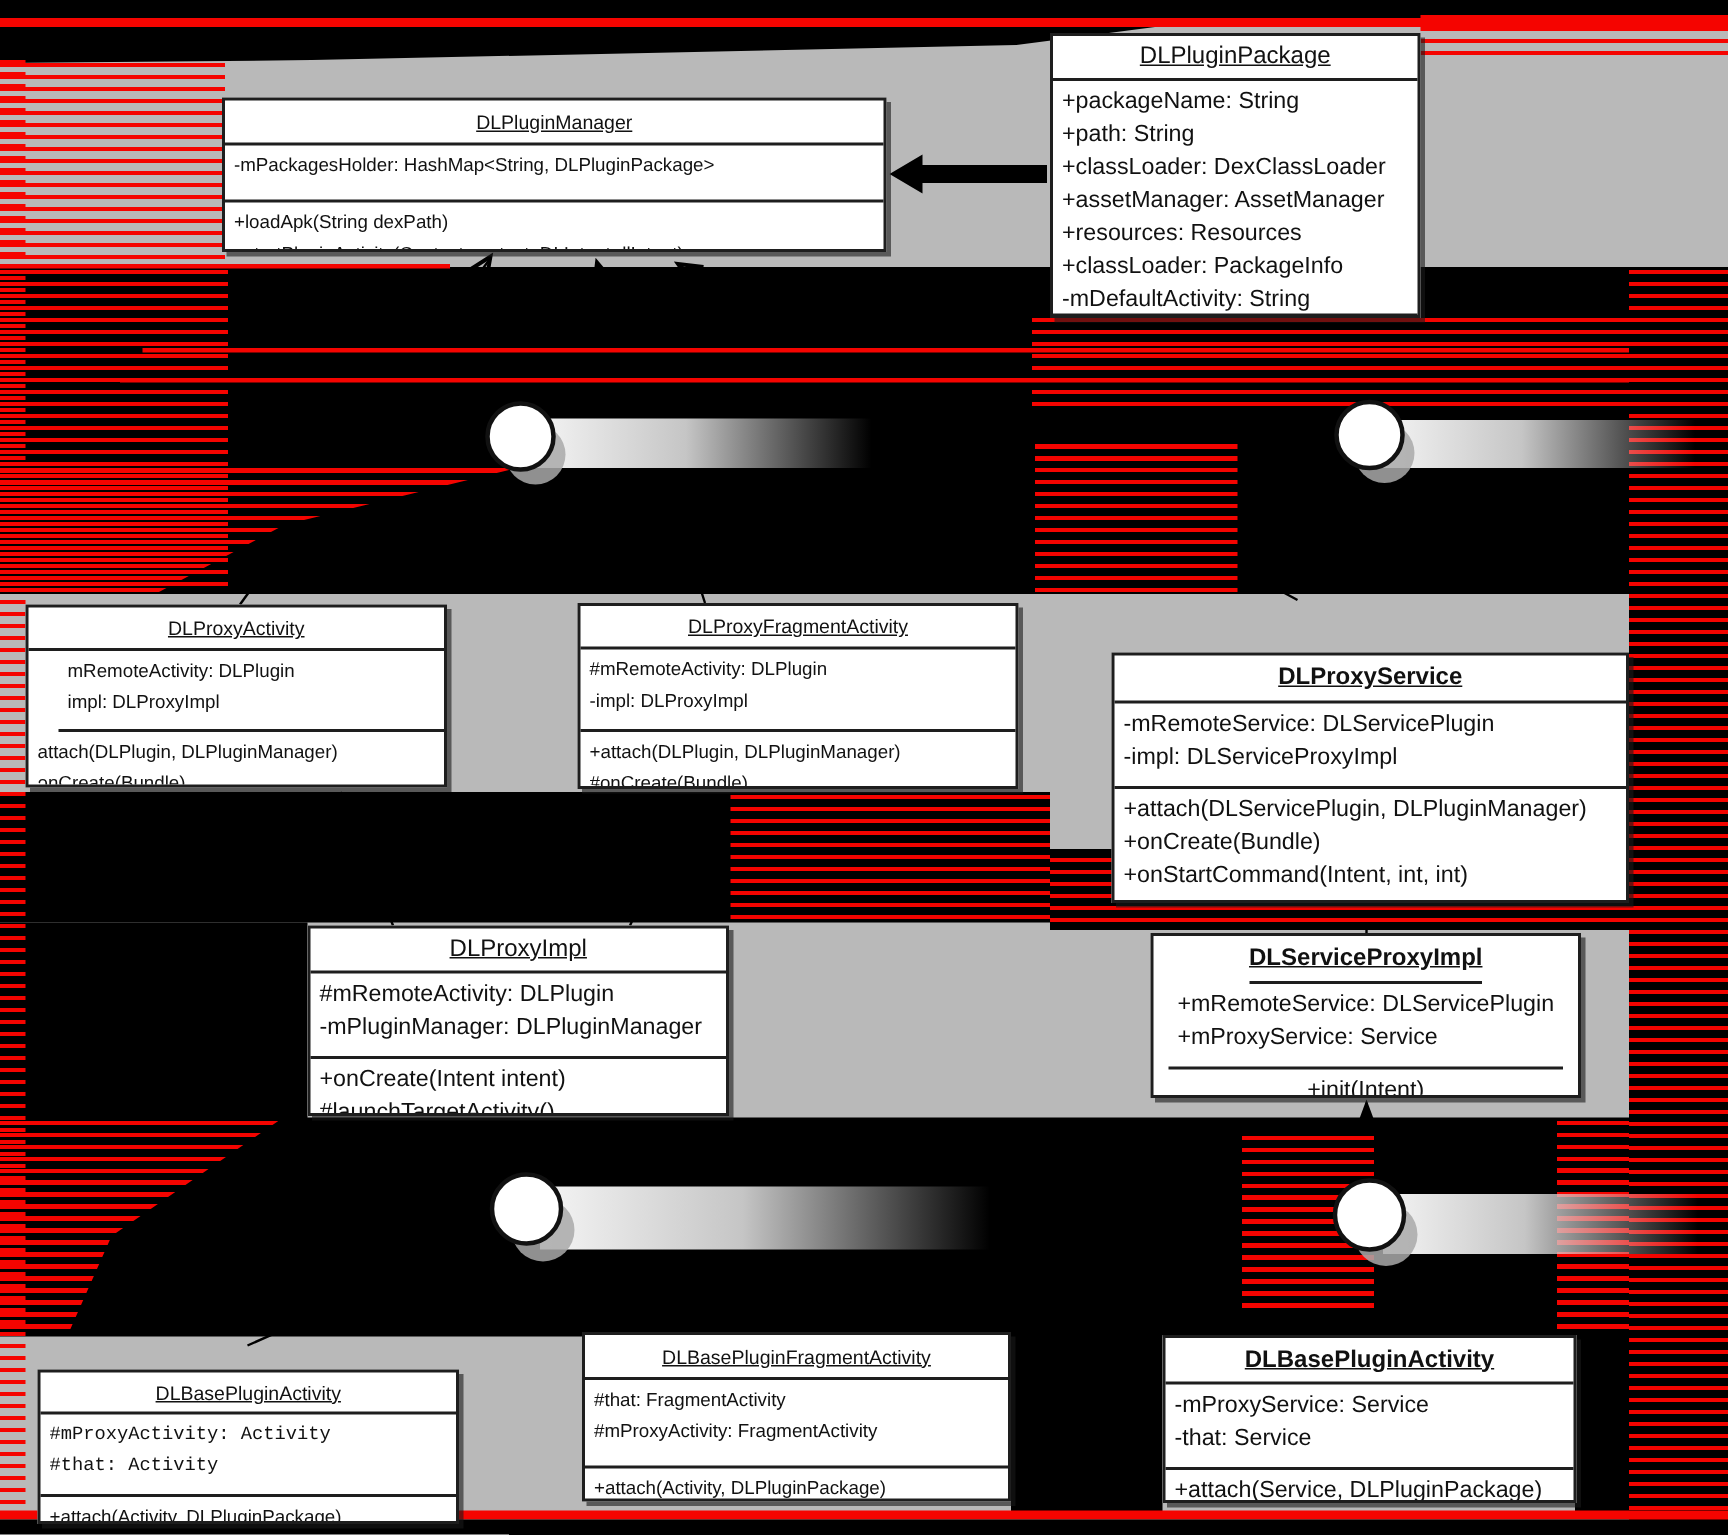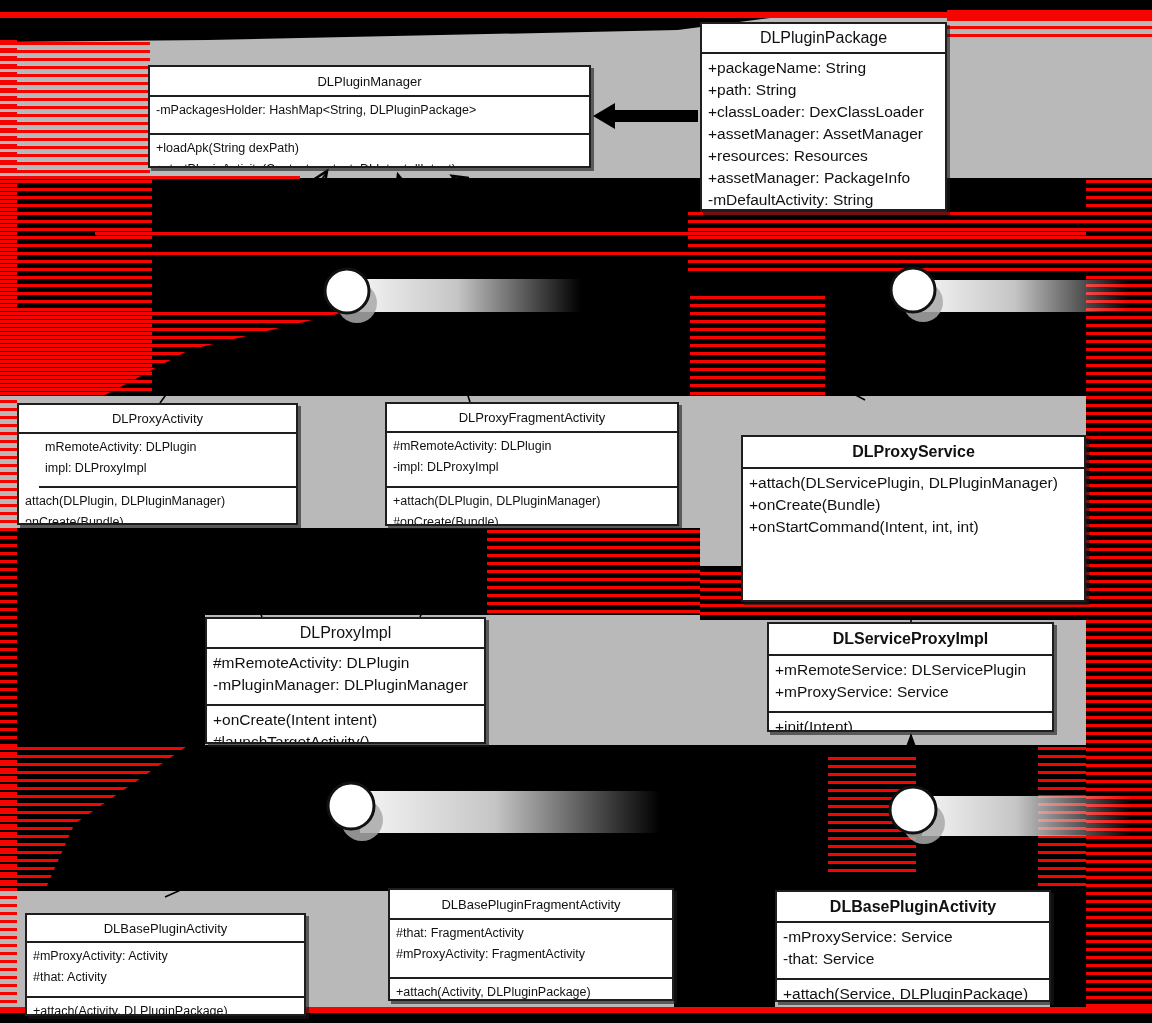--- a/index.html
+++ b/index.html
@@ -11,21 +11,21 @@
   .red{position:absolute;background:#f50400;}
   .scan{position:absolute;background:repeating-linear-gradient(to bottom,#f50400 0 3px,transparent 3px 8px);}
   .streak{position:absolute;
           background:linear-gradient(to right,rgba(253,253,253,.97) 0%,rgba(214,214,214,.92) 45%,rgba(185,185,185,0) 100%);}
   svg.under{position:absolute;left:0;top:0;z-index:5;}
   svg.over{position:absolute;left:0;top:0;z-index:20;}
   .uml-box{position:absolute;display:flex;flex-direction:column;background:#fff;
            border:2px solid #1e1e1e;box-sizing:border-box;z-index:30;
            box-shadow:3px 3px 0 rgba(25,25,25,.6);}
   .uml-title{display:flex;align-items:center;justify-content:center;
-             border-bottom:2px solid #1e1e1e;flex:0 0 auto;}
+             border-bottom:2px solid #1e1e1e;flex:0 0 auto;text-decoration:underline;}
   .uml-attrs{border-bottom:2px solid #1e1e1e;flex:0 0 auto;padding:3px 6px 0;overflow:hidden;}
   .uml-methods{flex:1 1 auto;padding:3px 6px 0;overflow:hidden;border-radius:12px;}
   .uml-line{white-space:nowrap;}
   .small{font-size:12.5px;}
   .small .uml-line{line-height:21px;}
   .small .uml-title{font-size:13px;}
   .big{font-size:15.5px;}
   .big .uml-line{line-height:22px;}
   .big .uml-title{font-size:16px;}
   .boldtitle .uml-title{font-weight:bold;}
@@ -108,21 +108,21 @@
   </div>
 
   <div class="uml-box big" style="left:700px;top:22px;width:247px;height:190px;">
     <div class="uml-title" style="height:28px;">DLPluginPackage</div>
     <div class="uml-attrs" style="height:152px;">
       <div class="uml-line">+packageName: String</div>
       <div class="uml-line">+path: String</div>
       <div class="uml-line">+classLoader: DexClassLoader</div>
       <div class="uml-line">+assetManager: AssetManager</div>
       <div class="uml-line">+resources: Resources</div>
-      <div class="uml-line">+assetManager: PackageInfo</div>
+      <div class="uml-line">+classLoader: PackageInfo</div>
       <div class="uml-line">-mDefaultActivity: String</div>
     </div>
     <div class="uml-methods"></div>
   </div>
 
   <div class="uml-box small" style="left:17px;top:403px;width:281px;height:122px;">
     <div class="uml-title" style="height:27px;">DLProxyActivity</div>
     <div class="uml-attrs" style="height:49px;margin-left:20px;">
       <div class="uml-line">mRemoteActivity: DLPlugin</div>
       <div class="uml-line">impl: DLProxyImpl</div>
@@ -140,53 +140,57 @@
       <div class="uml-line">-impl: DLProxyImpl</div>
     </div>
     <div class="uml-methods">
       <div class="uml-line">+attach(DLPlugin, DLPluginManager)</div>
       <div class="uml-line">#onCreate(Bundle)</div>
     </div>
   </div>
 
   <div class="uml-box big boldtitle" style="left:741px;top:399px;width:345px;height:167px;margin-top:36px;">
     <div class="uml-title" style="height:30px;">DLProxyService</div>
+    <div class="uml-attrs" style="height:52px;">
+      <div class="uml-line">-mRemoteService: DLServicePlugin</div>
+      <div class="uml-line">-impl: DLServiceProxyImpl</div>
+    </div>
     <div class="uml-methods">
       <div class="uml-line">+attach(DLServicePlugin, DLPluginManager)</div>
       <div class="uml-line">+onCreate(Bundle)</div>
       <div class="uml-line">+onStartCommand(Intent, int, int)</div>
     </div>
   </div>
 
   <div class="uml-box big" style="left:205px;top:617px;width:281px;height:127px;">
     <div class="uml-title" style="height:28px;">DLProxyImpl</div>
     <div class="uml-attrs" style="height:52px;">
       <div class="uml-line">#mRemoteActivity: DLPlugin</div>
       <div class="uml-line">-mPluginManager: DLPluginManager</div>
     </div>
     <div class="uml-methods">
       <div class="uml-line">+onCreate(Intent intent)</div>
       <div class="uml-line">#launchTargetActivity()</div>
     </div>
   </div>
 
-  <div class="uml-box big boldtitle" style="left:767px;top:622px;width:287px;height:110px;">
+  <div class="uml-box big boldtitle" style="left:767px;top:622px;width:287px;height:110px;align-items:center;">
     <div class="uml-title" style="height:30px;">DLServiceProxyImpl</div>
     <div class="uml-attrs" style="height:52px;">
       <div class="uml-line">+mRemoteService: DLServicePlugin</div>
       <div class="uml-line">+mProxyService: Service</div>
     </div>
     <div class="uml-methods">
       <div class="uml-line">+init(Intent)</div>
     </div>
   </div>
 
   <div class="uml-box small" style="left:25px;top:897px;width:281px;height:103px;margin-top:16px;">
     <div class="uml-title" style="height:26px;">DLBasePluginActivity</div>
-    <div class="uml-attrs" style="height:50px;">
+    <div class="uml-attrs" style="height:50px;font-family:Liberation Mono, monospace;">
       <div class="uml-line">#mProxyActivity: Activity</div>
       <div class="uml-line">#that: Activity</div>
     </div>
     <div class="uml-methods">
       <div class="uml-line">+attach(Activity, DLPluginPackage)</div>
     </div>
   </div>
 
   <div class="uml-box small" style="left:388px;top:888px;width:286px;height:113px;">
     <div class="uml-title" style="height:28px;">DLBasePluginFragmentActivity</div>

